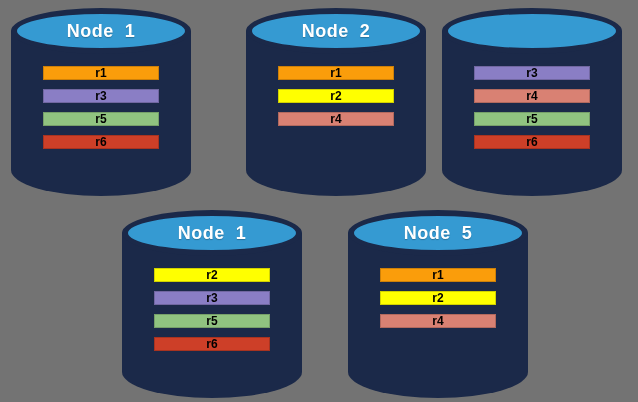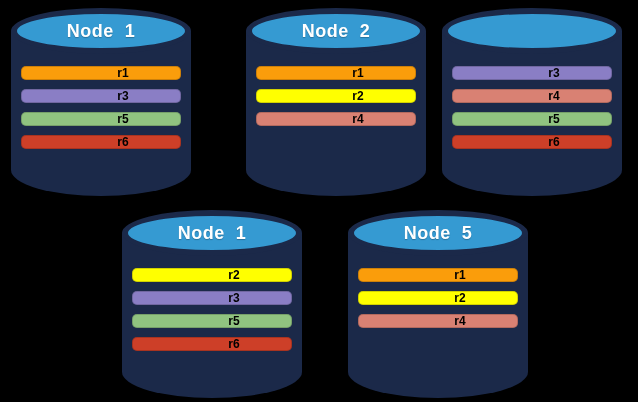--- a/index.html
+++ b/index.html
@@ -4,21 +4,21 @@
 <style>
   html, body {
     margin: 0;
     padding: 0;
     background: #ffffff;
   }
   .canvas {
     position: relative;
     width: 638px;
     height: 402px;
-    background: #000000;
+    background: #737373;
     font-family: "Liberation Sans", sans-serif;
     overflow: hidden;
   }
   .cylinder {
     position: absolute;
     width: 180px;
     height: 188px;
   }
   .cyl-body {
     position: absolute;
@@ -60,30 +60,29 @@
     top: 58px;
     width: 100%;
     display: flex;
     flex-direction: column;
     align-items: center;
     gap: 9px;
   }
   .bar {
     width: 116px;
     height: 14px;
-    border-radius: 5px;
+    border-radius: 0;
     display: flex;
     align-items: center;
     justify-content: center;
     font-size: 12px;
     line-height: 14px;
     font-weight: bold;
     color: #000000;
     box-shadow: inset 0 0 0 1px rgba(0,0,0,0.18);
-    padding-left: 44px;
   }
   
   .pos-n1 { left: 11px;  top: 8px; }
   .pos-n2 { left: 230px; top: 8px; margin-left: 16px; }
   .pos-n3 { left: 442px; top: 8px; }
   .pos-n4 { left: 122px; top: 210px; }
   .pos-n5 { left: 348px; top: 210px; }
 </style>
 </head>
 <body>

